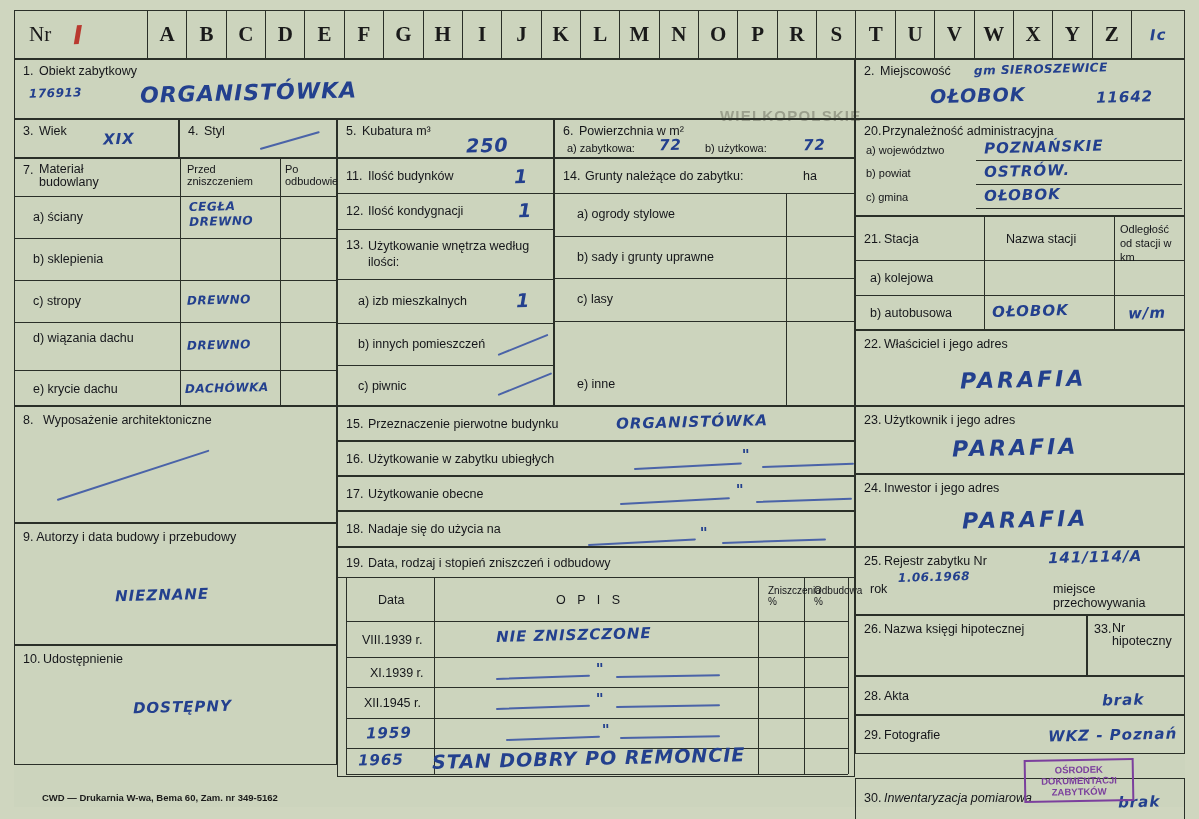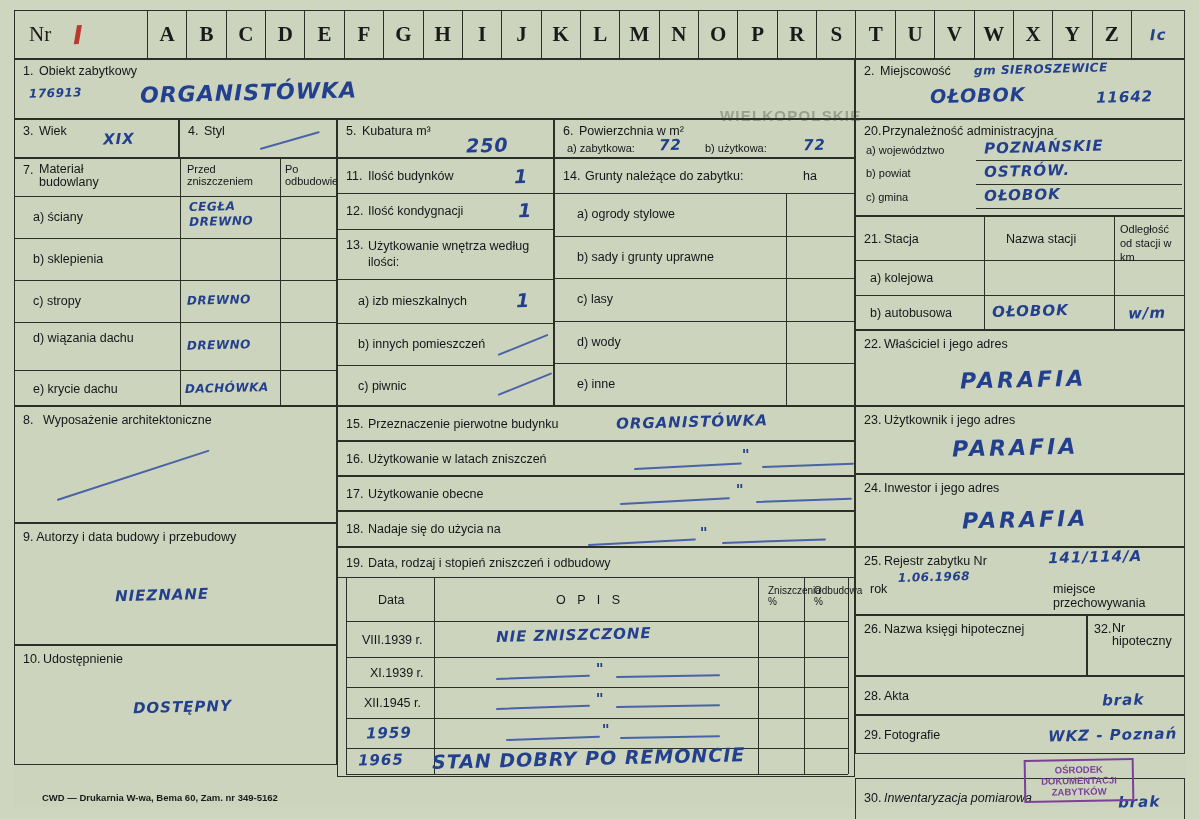--- a/index.html
+++ b/index.html
@@ -247,23 +247,20 @@
     <div style="position:absolute;left:231px;top:35px;width:1.2px;height:213px;background:#2a2f28;"></div>
     <div style="position:absolute;left:0;top:35px;width:100%;height:43px;border-bottom:1.2px solid #2a2f28;box-sizing:border-box;">
       <span class="pr" style="position:absolute;left:22px;top:13px;">a) ogrody stylowe</span>
     </div>
     <div style="position:absolute;left:0;top:78px;width:100%;height:42px;border-bottom:1.2px solid #2a2f28;box-sizing:border-box;">
       <span class="pr" style="position:absolute;left:22px;top:13px;">b) sady i grunty uprawne</span>
     </div>
     <div style="position:absolute;left:0;top:120px;width:100%;height:43px;border-bottom:1.2px solid #2a2f28;box-sizing:border-box;">
       <span class="pr" style="position:absolute;left:22px;top:13px;">c) lasy</span>
     </div>
-    <div style="position:absolute;left:0;top:163px;width:100%;height:42px;border-bottom:1.2px solid #2a2f28;box-sizing:border-box;">
-      <span class="pr" style="position:absolute;left:22px;top:13px;">d) wody</span>
-    </div>
     <div style="position:absolute;left:0;top:205px;width:100%;height:43px;box-sizing:border-box;">
       <span class="pr" style="position:absolute;left:22px;top:13px;">e) inne</span>
     </div>
   </div>
 
   <div class="box" style="left:841px;top:157px;width:330px;height:114px;">
     <div style="position:absolute;left:0;top:0;width:100%;height:44px;border-bottom:1.2px solid #2a2f28;box-sizing:border-box;">
       <span class="pr" style="position:absolute;left:8px;top:15px;">21.</span>
       <span class="pr" style="position:absolute;left:28px;top:15px;">Stacja</span>
       <div style="position:absolute;left:128px;top:0;width:1.2px;height:44px;background:#2a2f28;"></div>
@@ -296,21 +293,21 @@
   </div>
 
   <div class="box" style="left:323px;top:347px;width:518px;height:35px;">
     <span class="pr" style="position:absolute;left:8px;top:10px;">15.</span>
     <span class="pr" style="position:absolute;left:30px;top:10px;">Przeznaczenie pierwotne budynku</span>
     <span class="hw md" style="position:absolute;left:278px;top:6px;">ORGANISTÓWKA</span>
   </div>
 
   <div class="box" style="left:323px;top:382px;width:518px;height:35px;text-align:right;">
     <span class="pr" style="position:absolute;left:8px;top:10px;">16.</span>
-    <span class="pr" style="position:absolute;left:30px;top:10px;">Użytkowanie w latach zniszczeń</span>
+    <span class="pr" style="position:absolute;left:30px;top:10px;">Użytkowanie w zabytku ubiegłych</span>
     <span class="hw md" style="position:absolute;left:404px;top:4px;">"</span>
     <div class="stroke" style="left:296px;top:26px;width:108px;transform:rotate(-3deg);height:1.6px;"></div>
     <div class="stroke" style="left:424px;top:24px;width:92px;transform:rotate(-2deg);height:1.6px;"></div>
   </div>
 
   <div class="box" style="left:323px;top:417px;width:518px;height:35px;">
     <span class="pr" style="position:absolute;left:8px;top:10px;">17.</span>
     <span class="pr" style="position:absolute;left:30px;top:10px;">Użytkowanie obecne</span>
     <span class="hw md" style="position:absolute;left:398px;top:4px;">"</span>
     <div class="stroke" style="left:282px;top:26px;width:110px;transform:rotate(-3deg);height:1.6px;"></div>
@@ -406,21 +403,21 @@
     <span class="pr" style="position:absolute;left:14px;top:34px;">rok</span>
     <span class="hw sm" style="position:absolute;left:42px;top:22px;">1.06.1968</span>
     <span class="pr" style="position:absolute;left:150px;top:34px;padding-left:47px;">miejsce przechowywania</span>
   </div>
 
   <div class="box" style="left:841px;top:556px;width:232px;height:61px;">
     <span class="pr" style="position:absolute;left:8px;top:6px;">26.</span>
     <span class="pr" style="position:absolute;left:28px;top:6px;">Nazwa księgi hipotecznej</span>
   </div>
   <div class="box" style="left:1073px;top:556px;width:98px;height:61px;">
-    <span class="pr" style="position:absolute;left:6px;top:6px;">32.</span>
+    <span class="pr" style="position:absolute;left:6px;top:6px;">33.</span>
     <span class="pr" style="position:absolute;left:24px;top:6px;width:72px;line-height:13px;">Nr hipoteczny</span>
   </div>
 
   <div class="box" style="left:841px;top:617px;width:330px;height:39px;">
     <span class="pr" style="position:absolute;left:8px;top:12px;">28.</span>
     <span class="pr" style="position:absolute;left:28px;top:12px;">Akta</span>
     <span class="hw md" style="position:absolute;left:246px;top:14px;">brak</span>
   </div>
 
   <div class="box" style="left:841px;top:656px;width:330px;height:39px;">

